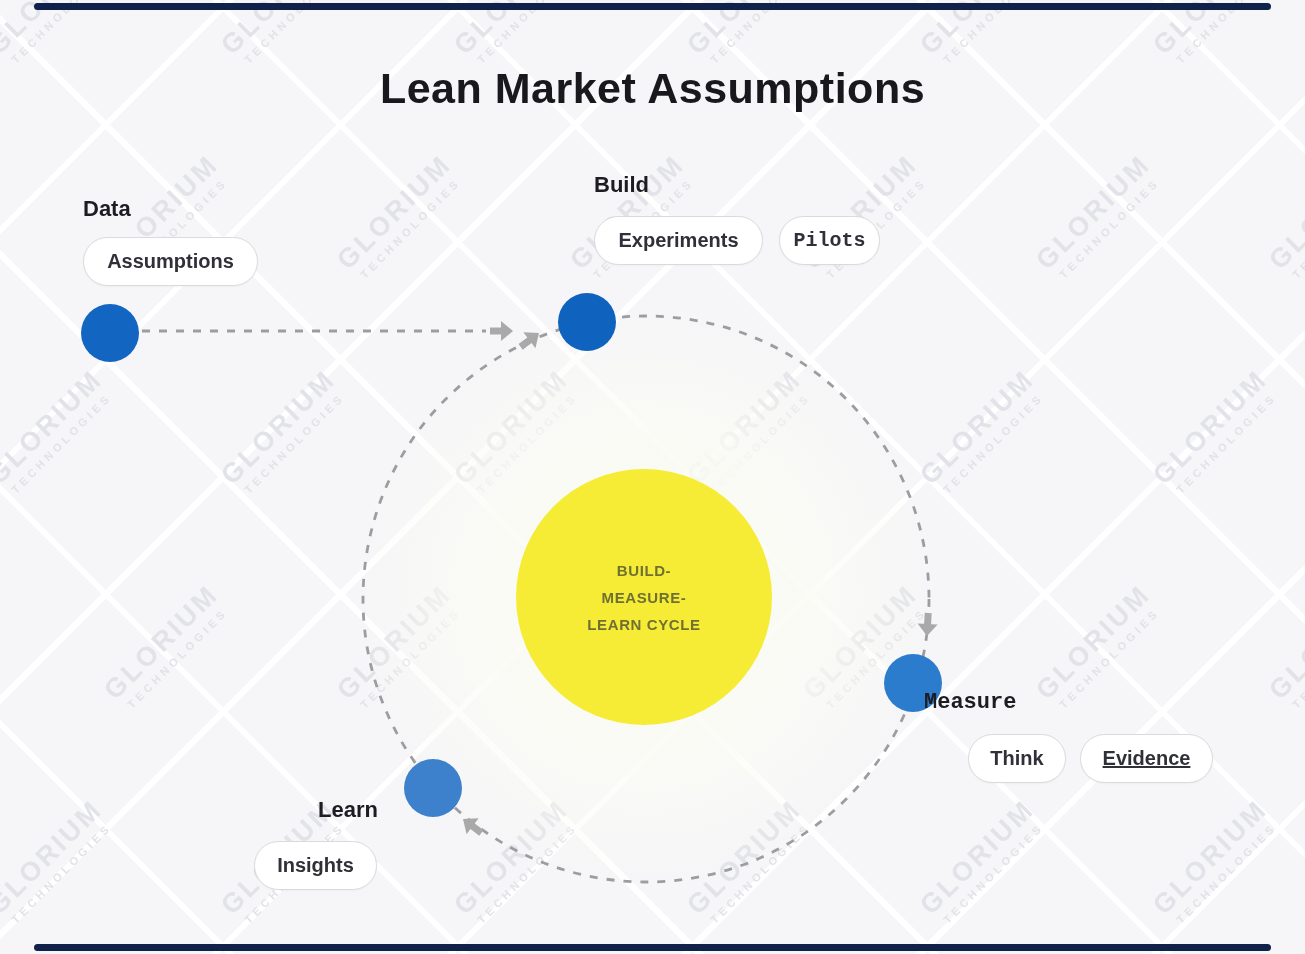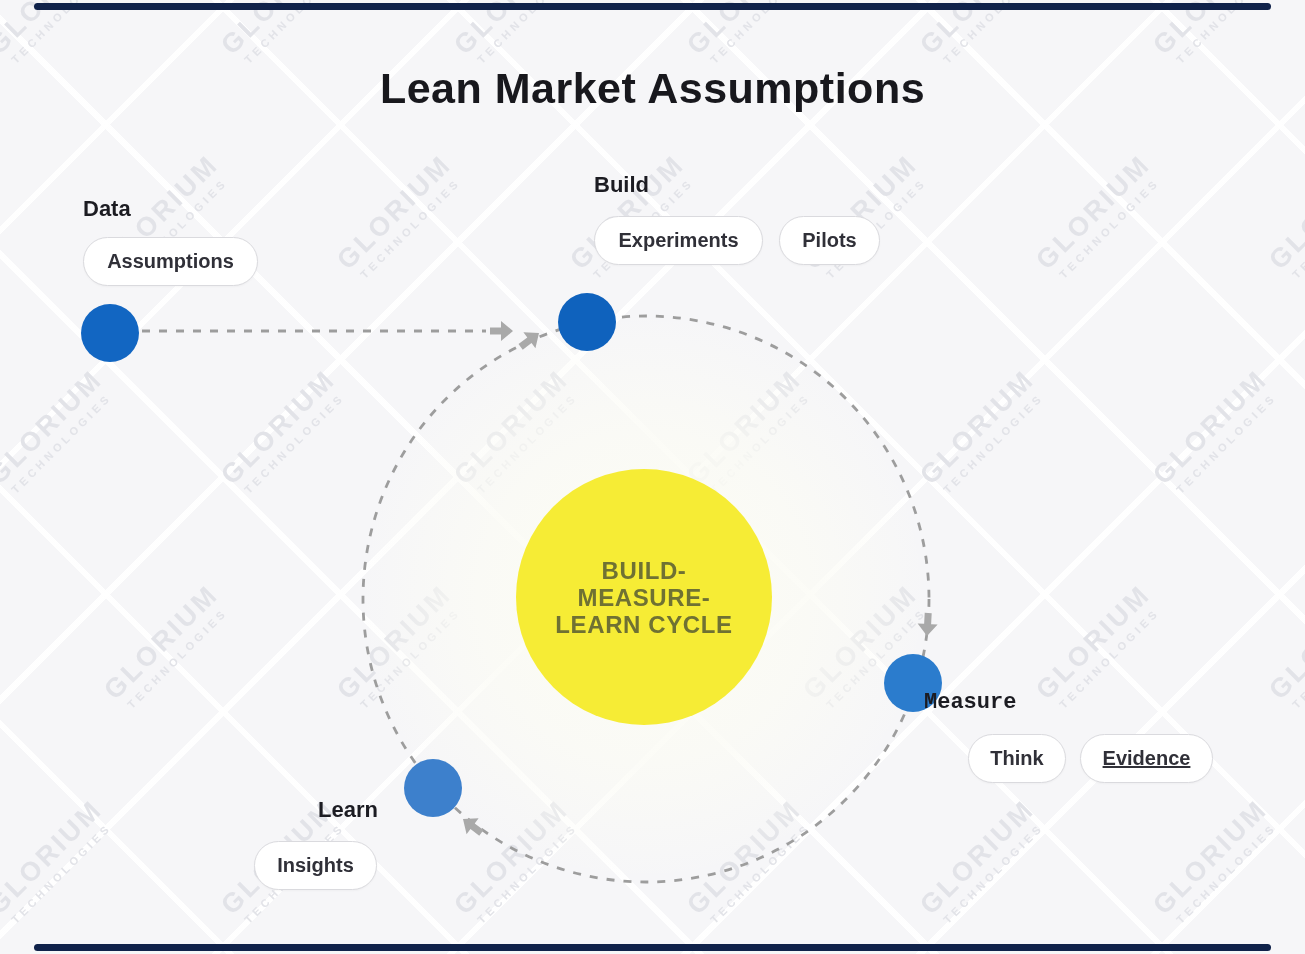--- a/index.html
+++ b/index.html
@@ -25,21 +25,21 @@
   .page-title{position:absolute;left:0;right:0;top:64px;text-align:center;
     font-size:43px;font-weight:700;color:#18181d;letter-spacing:0.5px;}
 
   .overlay{position:absolute;left:0;top:0;}
 
   .glow{position:absolute;left:364px;top:317px;width:560px;height:560px;border-radius:50%;
     background:radial-gradient(circle, rgba(253,253,243,0.98) 0%, rgba(251,251,245,0.8) 42%, rgba(248,248,246,0) 72%);}
 
   .center-circle{position:absolute;left:516px;top:469px;width:256px;height:256px;border-radius:50%;
     display:flex;flex-direction:column;align-items:center;justify-content:center;
-    font-size:24px;line-height:27px;font-weight:700;letter-spacing:0.6px;}
+    font-size:15px;line-height:27px;font-weight:700;letter-spacing:0.6px;}
 
   .node{position:absolute;width:58px;height:58px;border-radius:50%;}
 
   .stage-label{position:absolute;font-size:22px;font-weight:700;color:#1c1c22;line-height:26px;}
 
   .pill{position:absolute;height:49px;background:#ffffff;border:1.5px solid #dadade;border-radius:25px;
     box-sizing:border-box;display:flex;align-items:center;justify-content:center;
     font-size:20px;font-weight:600;color:#303038;box-shadow:0 1px 2px rgba(0,0,0,0.03);}
 </style>
 </head>
@@ -195,21 +195,21 @@
   <div class="node" style="left: 884px; top: 654px; background-color: rgb(43, 124, 205);"></div>
   <div class="node" style="left: 404px; top: 759px; background-color: rgb(61, 128, 204);"></div>
 
   <div class="stage-label" style="left:83px;top:196px;">Data</div>
   <div class="stage-label" style="left:594px;top:172px;">Build</div>
   <div class="stage-label" style="left:924px;top:690px;font-family:Liberation Mono, monospace;">Measure</div>
   <div class="stage-label" style="left:280px;top:797px;width:98px;text-align:right;">Learn</div>
 
   <div class="pill" style="left:594px;top:216px;width:169px;">Experiments</div>
   <div class="pill" style="left:83px;top:237px;width:175px;">Assumptions</div>
-  <div class="pill" style="left:779px;top:216px;width:101px;">Pilots</div>
+  <div class="pill" style="left:779px;top:216px;width:101px;font-family:Liberation Mono, monospace;">Pilots</div>
   <div class="pill" style="left:968px;top:734px;width:98px;">Think</div>
   <div class="pill" style="left:1080px;top:734px;width:133px;text-decoration:underline;">Evidence</div>
   <div class="pill" style="left:254px;top:841px;width:123px;">Insights</div>
 
   <div class="edge-bar top" style="background-color: rgb(16, 34, 74);"></div>
   <div class="edge-bar bottom" style="background-color: rgb(16, 34, 74);"></div>
 
   <h1 class="page-title" style="margin:0;">Lean Market Assumptions</h1>
 </div>
 

